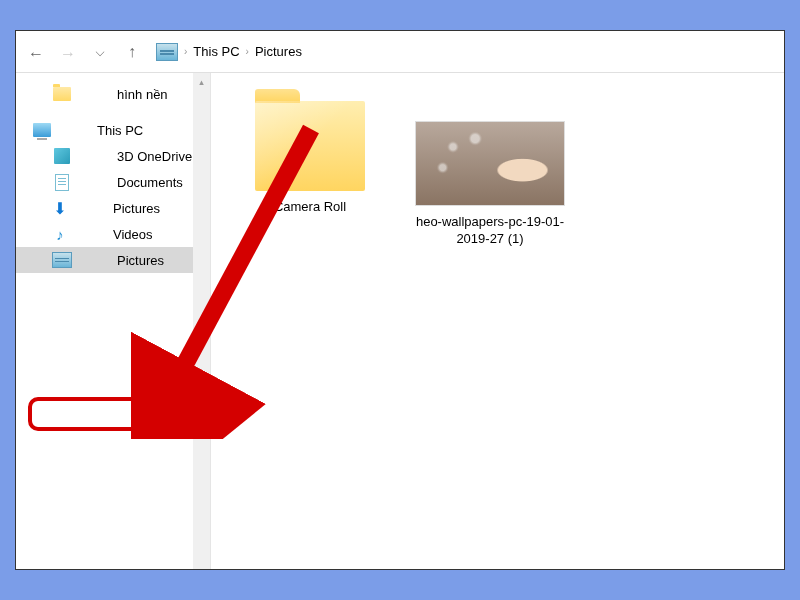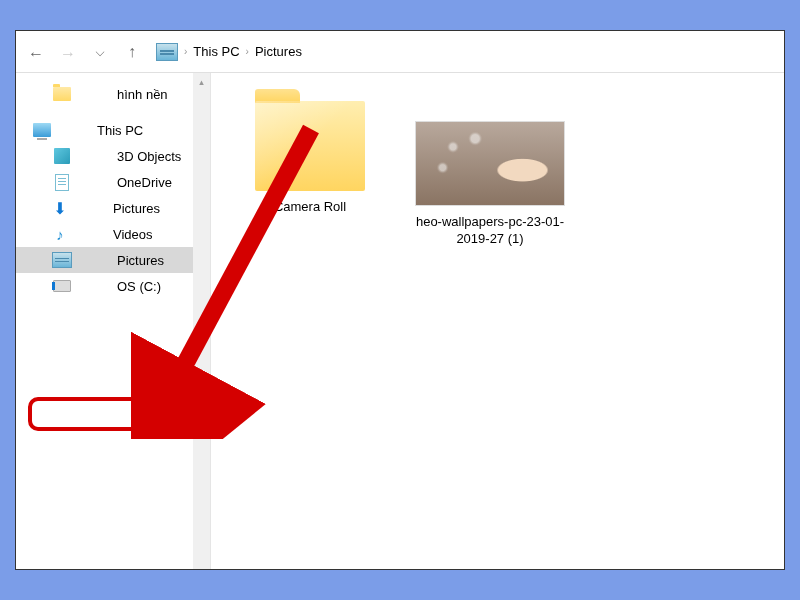--- a/index.html
+++ b/index.html
@@ -348,63 +348,57 @@
         <div class="tree-item tree-section">
           <span class="icon">
               <span class="pc-icon"></span>
             </span>
           <span class="tree-label">This PC</span>
         </div>
         <div class="tree-item indent">
           <span class="icon">
               <span class="box3d-icon"></span>
             </span>
-          <span class="tree-label">3D Objects</span>
+          <span class="tree-label">3D OneDrive</span>
         </div>
         <div class="tree-item indent">
           <span class="icon">
               <span class="doc-icon"></span>
             </span>
-          <span class="tree-label">OneDrive</span>
+          <span class="tree-label">Documents</span>
         </div>
         <div class="tree-item indent">
           <span class="icon downloads-icon">⬇</span>
           <span class="tree-label">Pictures</span>
         </div>
         <div class="tree-item indent">
           <span class="icon music-icon">♪</span>
           <span class="tree-label">Videos</span>
         </div>
         <div class="tree-item indent selected">
           <span class="icon">
               <span class="pic-icon"></span>
             </span>
           <span class="tree-label">Pictures</span>
-        </div>
-        <div class="tree-item indent">
-          <span class="icon">
-              <span class="drive-icon"></span>
-            </span>
-          <span class="tree-label">OS (C:)</span>
         </div>
       </div>
 
       <div class="scrollbar">
         <div class="scroll-arrow">▴</div>
       </div>
     </div>
 
     <div class="content">
       <div class="file-item">
         <div class="folder-large"></div>
         <div class="file-label">Camera Roll</div>
       </div>
       <div class="file-item">
         <div class="thumbnail"></div>
-        <div class="file-label">heo-wallpapers-pc-23-01-2019-27 (1)</div>
+        <div class="file-label">heo-wallpapers-pc-19-01-2019-27 (1)</div>
       </div>
     </div>
   </div>
 
   <div class="highlight-circle"></div>
   <svg class="arrow-svg" viewBox="0 0 200 330">
     <defs>
       <marker id="arrowhead" markerWidth="12" markerHeight="10" refX="3" refY="5" orient="auto">
         <polygon points="0 0, 12 5, 0 10" fill="#d40000"></polygon>
       </marker>

